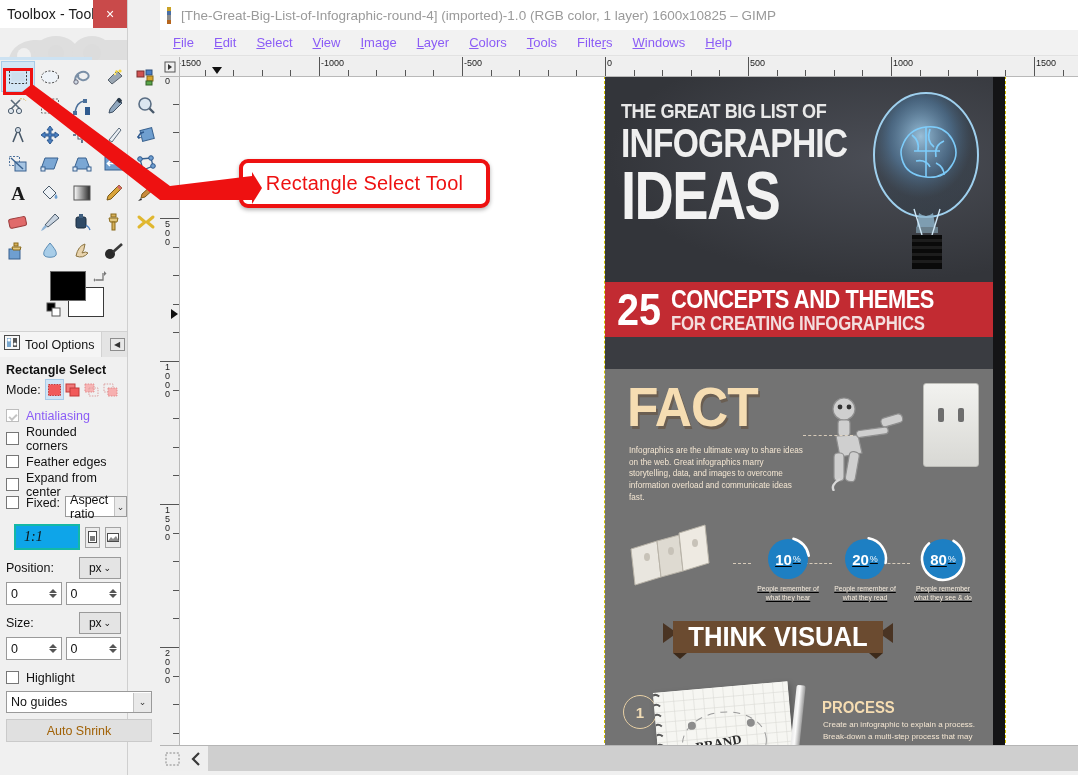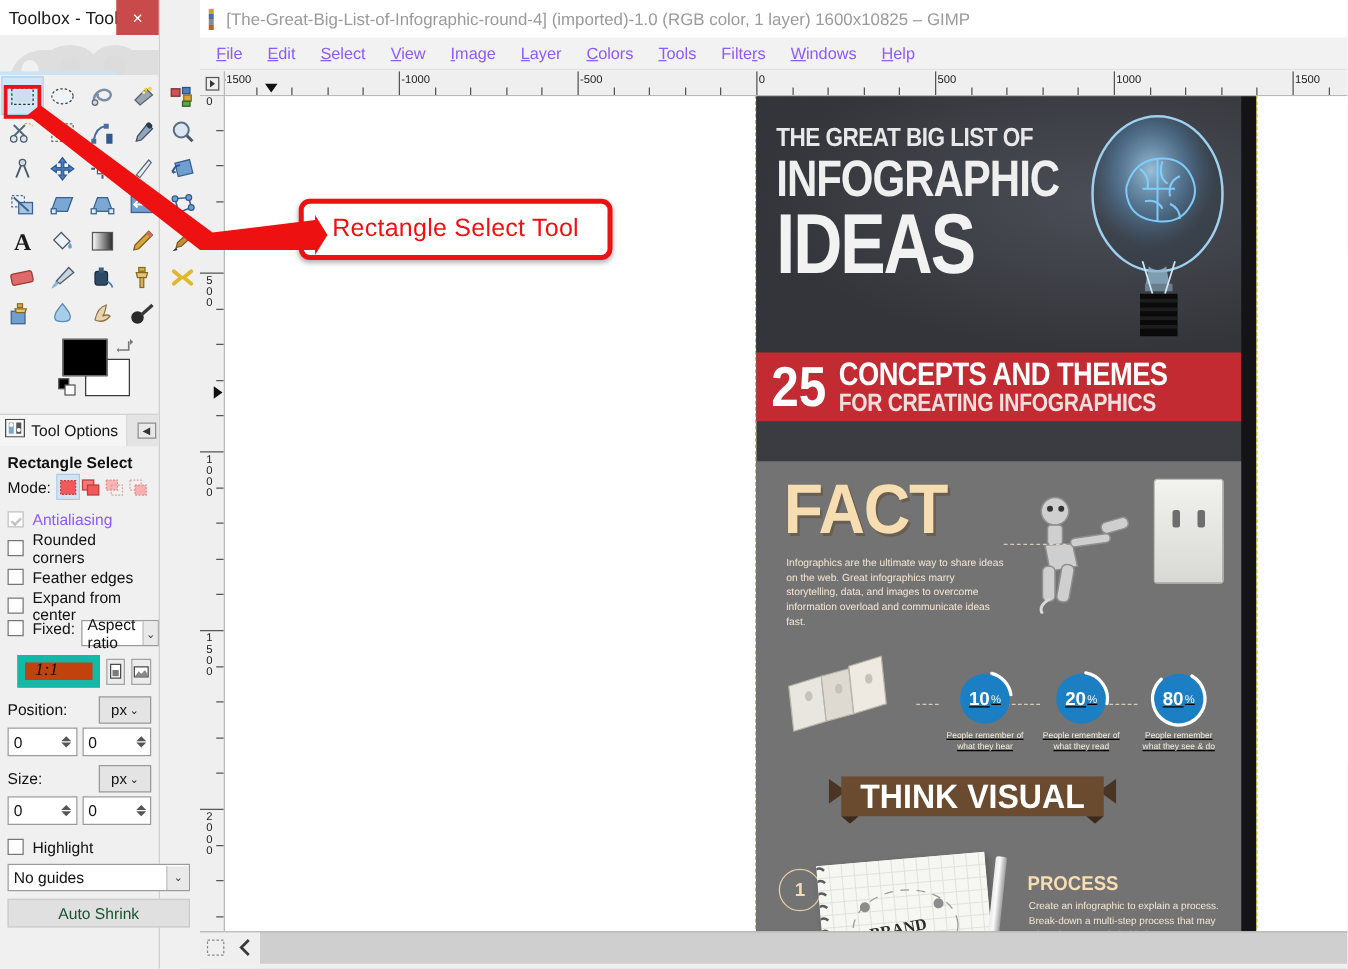--- a/index.html
+++ b/index.html
@@ -109,21 +109,21 @@
   }
   .sel .arrow {
     margin-left:auto; width:18px; height:19px; background:#e9e9e9;
     border-left:1px solid #c2c2c2; display:flex; align-items:center; justify-content:center;
     font-size:9px; color:#333;
   }
   #fixed-sel { width:84px; }
 
   #ratio-row { display:flex; align-items:center; margin:4px 0 6px 8px; }
   #ratio-input {
-    width:96px; height:26px; border:6px solid #14b8a6; background:#c2410c;
+    width:96px; height:26px; border:2px solid #14b8a6; background:#0ea5e9;
     font-style:italic; font-size:14px; display:flex; align-items:center;
     padding-left:8px; font-family:"Liberation Serif", serif;
   }
   .mini-btn {
     width:21px; height:21px; border:1px solid #a3a3a3; background:#ececec;
     margin-left:5px; display:flex; align-items:center; justify-content:center;
   }
 
   .labelrow { display:flex; align-items:center; height:24px; margin-bottom:2px; }
   .labelrow .lbl { font-size:12.5px; }
@@ -145,21 +145,21 @@
   .spin .btns i {
     width:0; height:0; border-left:4px solid transparent; border-right:4px solid transparent;
     margin:0 auto;
   }
   .spin .btns i.up { border-bottom:4px solid #555; }
   .spin .btns i.dn { border-top:4px solid #555; }
 
   #guides-sel { width:146px; height:22px; margin:2px 0 6px 0; }
   #auto-shrink {
     width:146px; height:23px; background:#e0e0e0; border:1px solid #cacaca;
-    color:#14532d; font-size:12.5px; display:flex; align-items:center;
+    color:#a16207; font-size:12.5px; display:flex; align-items:center;
     justify-content:center; margin-bottom:4px;
   }
 
   
   #main-win {
     position:absolute; left:160px; top:0; width:918px; height:775px;
     background:#f0f0f0;
   }
   #main-titlebar {
     height:30px; background:#fff; display:flex; align-items:center;

